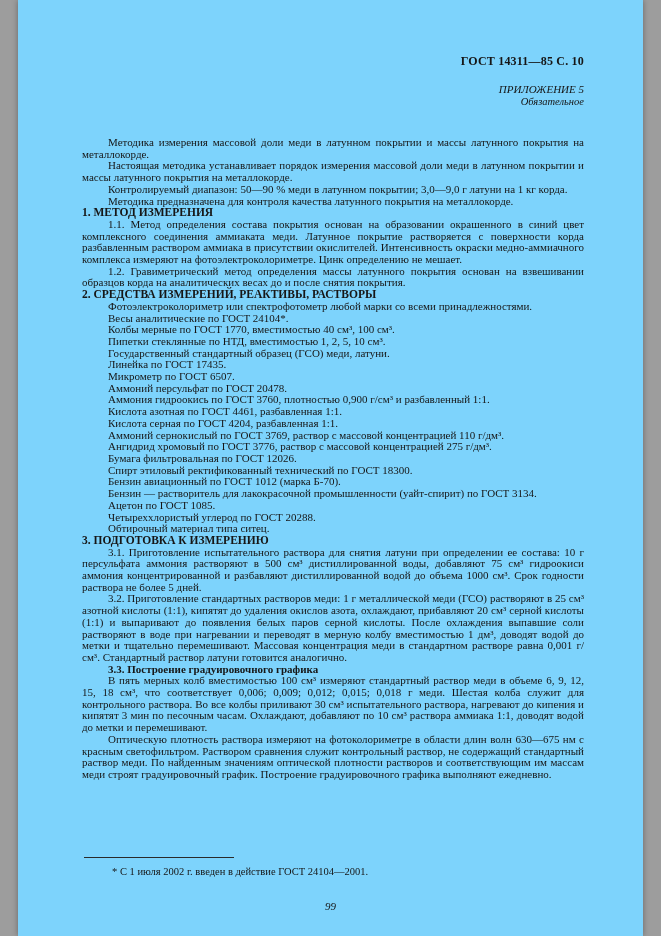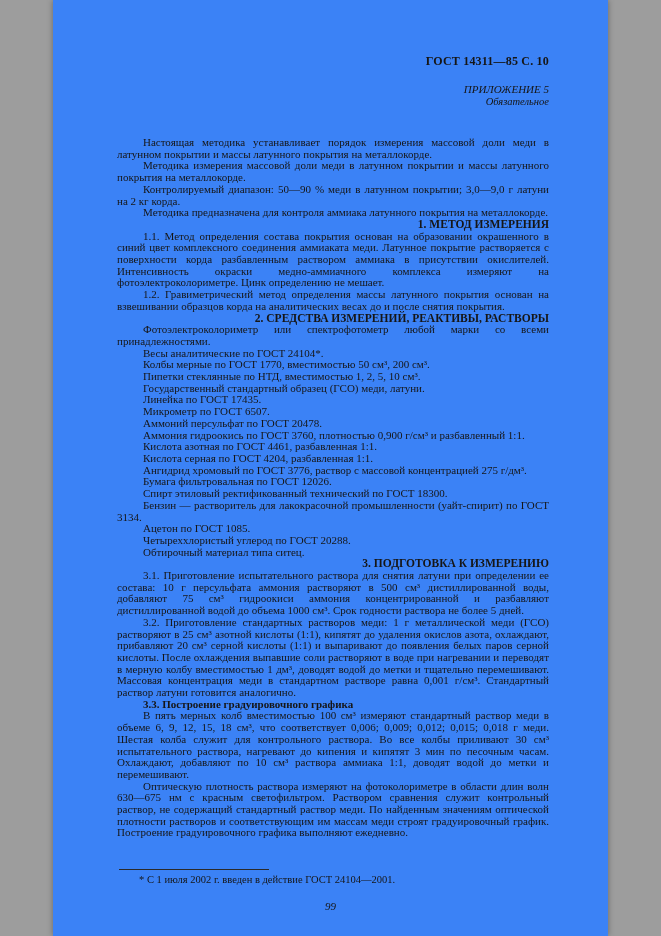--- a/index.html
+++ b/index.html
@@ -1,22 +1,22 @@
 <!DOCTYPE html>
 <html lang="ru"><head>
 <meta charset="utf-8">
 <style>
   * { box-sizing: border-box; }
   html, body { margin: 0; padding: 0; background: #9d9d9d; }
   .page {
     position: relative;
-    width: 555px;
+    width: 625px;
     height: 936px;
     margin: 0 auto;
-    background: #3b82f6;
+    background: #7dd3fc;
     box-shadow: 0 0 6px rgba(0,0,0,.35);
     font-family: "Liberation Serif", "DejaVu Serif", serif;
     color: #161616;
     overflow: hidden;
   }
   .content {
     position: absolute;
     left: 64px;
     right: 59px;
     top: 54px;
@@ -46,42 +46,42 @@
     font-size: 11px;
     line-height: 11.7px;
     text-align: justify;
   }
   .body-text p {
     margin: 0;
     text-indent: 26px;
   }
   .sec-title {
     margin: 12px 0 10px 0;
-    text-align: right;
+    text-align: left;
     font-weight: bold;
     font-size: 11.5px;
     text-indent: 0 !important;
   }
   .item { text-indent: 26px; }
   .bold-head { font-weight: bold; }
   .footnote-block {
     position: absolute;
     left: 64px;
     right: 59px;
     bottom: 50px;
     font-size: 10.5px;
     line-height: 12px;
   }
   .footnote-rule {
     width: 150px;
     height: 0;
     border-top: 1px solid #2a2a2a;
     margin: 0 0 4px 2px;
   }
-  .footnote-text { text-indent: 22px; margin: 0; }
+  .footnote-text { text-indent: 22px; margin: 8px; }
   .page-num {
     position: absolute;
     left: 0; right: 0;
     bottom: 24px;
     text-align: center;
     font-size: 11px;
     font-style: italic;
   }
 </style>
 </head>
@@ -92,44 +92,46 @@
 
     <div class="doc-ref">ГОСТ 14311—85 С. 10</div>
 
     <div class="appendix-block">
       <div class="appendix-label">ПРИЛОЖЕНИЕ 5</div>
       <div class="appendix-kind">Обязательное</div>
     </div>
 
     <div class="body-text">
 
+      <p>Методика измерения массовой доли меди в латунном покрытии и массы латунного покрытия на металлокорде.</p>
       <p>Настоящая методика устанавливает порядок измерения массовой доли меди в латунном покрытии и массы латунного покрытия на металлокорде.</p>
-      <p>Методика измерения массовой доли меди в латунном покрытии и массы латунного покрытия на металлокорде.</p>
-      <p>Контролируемый диапазон: 50—90 % меди в латунном покрытии; 3,0—9,0 г латуни на 2 кг корда.</p>
-      <p>Методика предназначена для контроля аммиака латунного покрытия на металлокорде.</p>
+      <p>Контролируемый диапазон: 50—90 % меди в латунном покрытии; 3,0—9,0 г латуни на 1 кг корда.</p>
+      <p>Методика предназначена для контроля качества латунного покрытия на металлокорде.</p>
 
       <p class="sec-title">1. МЕТОД ИЗМЕРЕНИЯ</p>
       <p>1.1. Метод определения состава покрытия основан на образовании окрашенного в синий цвет комплексного соединения аммиаката меди. Латунное покрытие растворяется с поверхности корда разбавленным раствором аммиака в присутствии окислителей. Интенсивность окраски медно-аммиачного комплекса измеряют на фотоэлектроколориметре. Цинк определению не мешает.</p>
       <p>1.2. Гравиметрический метод определения массы латунного покрытия основан на взвешивании образцов корда на аналитических весах до и после снятия покрытия.</p>
 
       <p class="sec-title">2. СРЕДСТВА ИЗМЕРЕНИЙ, РЕАКТИВЫ, РАСТВОРЫ</p>
       <p class="item">Фотоэлектроколориметр или спектрофотометр любой марки со всеми принадлежностями.</p>
       <p class="item">Весы аналитические по ГОСТ 24104*.</p>
-      <p class="item">Колбы мерные по ГОСТ 1770, вместимостью 50 см³, 200 см³.</p>
+      <p class="item">Колбы мерные по ГОСТ 1770, вместимостью 40 см³, 100 см³.</p>
       <p class="item">Пипетки стеклянные по НТД, вместимостью 1, 2, 5, 10 см³.</p>
       <p class="item">Государственный стандартный образец (ГСО) меди, латуни.</p>
       <p class="item">Линейка по ГОСТ 17435.</p>
       <p class="item">Микрометр по ГОСТ 6507.</p>
       <p class="item">Аммоний персульфат по ГОСТ 20478.</p>
       <p class="item">Аммония гидроокись по ГОСТ 3760, плотностью 0,900 г/см³ и разбавленный 1:1.</p>
       <p class="item">Кислота азотная по ГОСТ 4461, разбавленная 1:1.</p>
       <p class="item">Кислота серная по ГОСТ 4204, разбавленная 1:1.</p>
+      <p class="item">Аммоний сернокислый по ГОСТ 3769, раствор с массовой концентрацией 110 г/дм³.</p>
       <p class="item">Ангидрид хромовый по ГОСТ 3776, раствор с массовой концентрацией 275 г/дм³.</p>
       <p class="item">Бумага фильтровальная по ГОСТ 12026.</p>
       <p class="item">Спирт этиловый ректификованный технический по ГОСТ 18300.</p>
+      <p class="item">Бензин авиационный по ГОСТ 1012 (марка Б-70).</p>
       <p class="item">Бензин — растворитель для лакокрасочной промышленности (уайт-спирит) по ГОСТ 3134.</p>
       <p class="item">Ацетон по ГОСТ 1085.</p>
       <p class="item">Четыреххлористый углерод по ГОСТ 20288.</p>
       <p class="item">Обтирочный материал типа ситец.</p>
 
       <p class="sec-title">3. ПОДГОТОВКА К ИЗМЕРЕНИЮ</p>
       <p>3.1. Приготовление испытательного раствора для снятия латуни при определении ее состава: 10 г персульфата аммония растворяют в 500 см³ дистиллированной воды, добавляют 75 см³ гидроокиси аммония концентрированной и разбавляют дистиллированной водой до объема 1000 см³. Срок годности раствора не более 5 дней.</p>
       <p>3.2. Приготовление стандартных растворов меди: 1 г металлической меди (ГСО) растворяют в 25 см³ азотной кислоты (1:1), кипятят до удаления окислов азота, охлаждают, прибавляют 20 см³ серной кислоты (1:1) и выпаривают до появления белых паров серной кислоты. После охлаждения выпавшие соли растворяют в воде при нагревании и переводят в мерную колбу вместимостью 1 дм³, доводят водой до метки и тщательно перемешивают. Массовая концентрация меди в стандартном растворе равна 0,001 г/см³. Стандартный раствор латуни готовится аналогично.</p>
       <p class="bold-head">3.3. Построение градуировочного графика</p>
       <p>В пять мерных колб вместимостью 100 см³ измеряют стандартный раствор меди в объеме 6, 9, 12, 15, 18 см³, что соответствует 0,006; 0,009; 0,012; 0,015; 0,018 г меди. Шестая колба служит для контрольного раствора. Во все колбы приливают 30 см³ испытательного раствора, нагревают до кипения и кипятят 3 мин по песочным часам. Охлаждают, добавляют по 10 см³ раствора аммиака 1:1, доводят водой до метки и перемешивают.</p>

